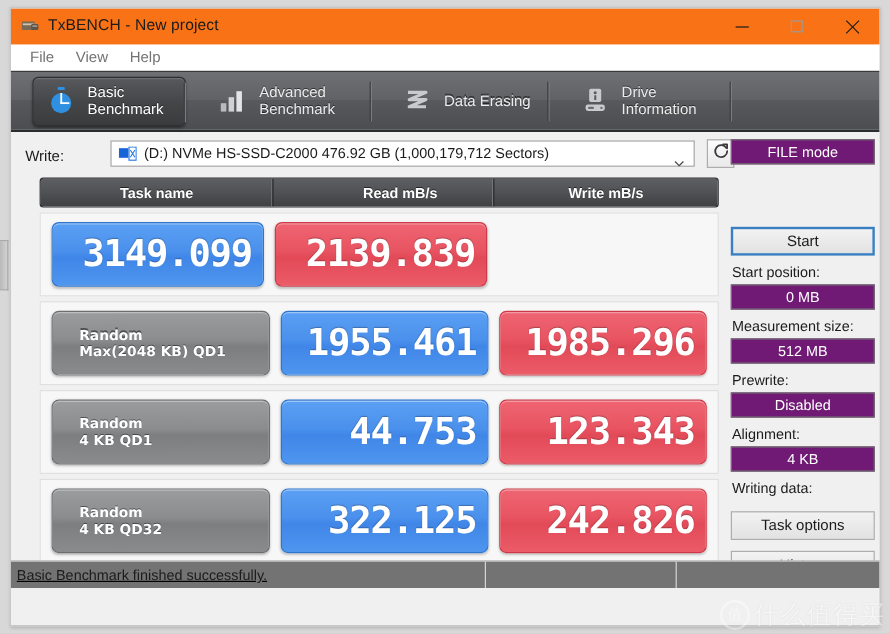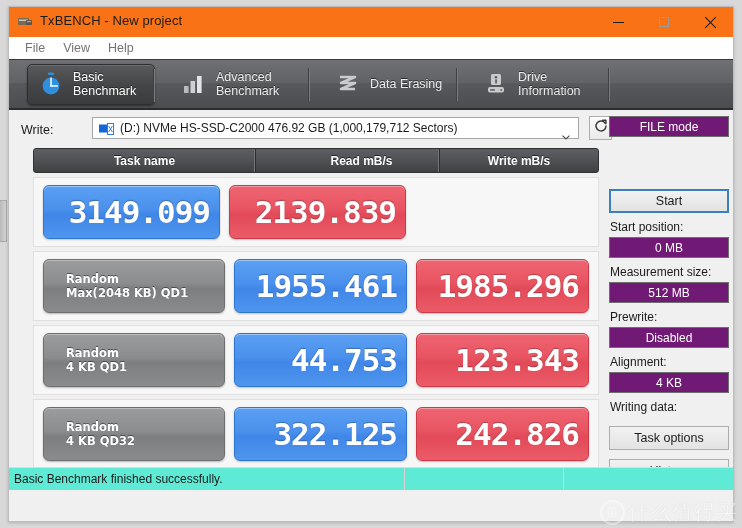--- a/index.html
+++ b/index.html
@@ -211,21 +211,21 @@
     overflow: hidden;
   }
   .th {
     display: flex; align-items: center; justify-content: center;
     font-size: 12px;
     font-weight: bold;
     color: #ffffff;
     text-shadow: 0 -1px 0 rgba(0,0,0,.6);
     box-sizing: border-box;
   }
-  .th.c1 { width: 222px; border-right: 1px solid #2b2c2e; box-shadow: inset -2px 0 0 -1px #75767a; }
+  .th.c1 { width: 194px; border-right: 1px solid #2b2c2e; box-shadow: inset -2px 0 0 -1px #75767a; }
   .th.c2 { width: 184px; border-right: 1px solid #2b2c2e; box-shadow: inset -2px 0 0 -1px #75767a; padding-left: 28px; }
   .th.c3 { flex: 1; }
 
   .row {
     margin-top: 4px;
     height: 70px;
     background: #f7f7f7;
     border: 1px solid #e0e0e0;
     box-sizing: border-box;
     display: flex;
@@ -321,24 +321,25 @@
   }
   .gap-14 { height: 14px; }
   .gap-8 { height: 9px; }
 
   
   .statusbar {
     position: absolute;
     left: 0; bottom: 0;
     width: 100%;
     height: 22px;
-    background: #5eead4;
+    background: #737373;
     border-top: 1px solid #dcdcdc;
     display: flex;
     align-items: stretch;
+    text-decoration: underline;
   }
   .sb-seg {
     display: flex;
     align-items: center;
     border-right: 1px solid #d4d4d4;
     box-sizing: border-box;
     font-size: 12px;
     color: #1b1b1b;
     padding-left: 5px;
   }

